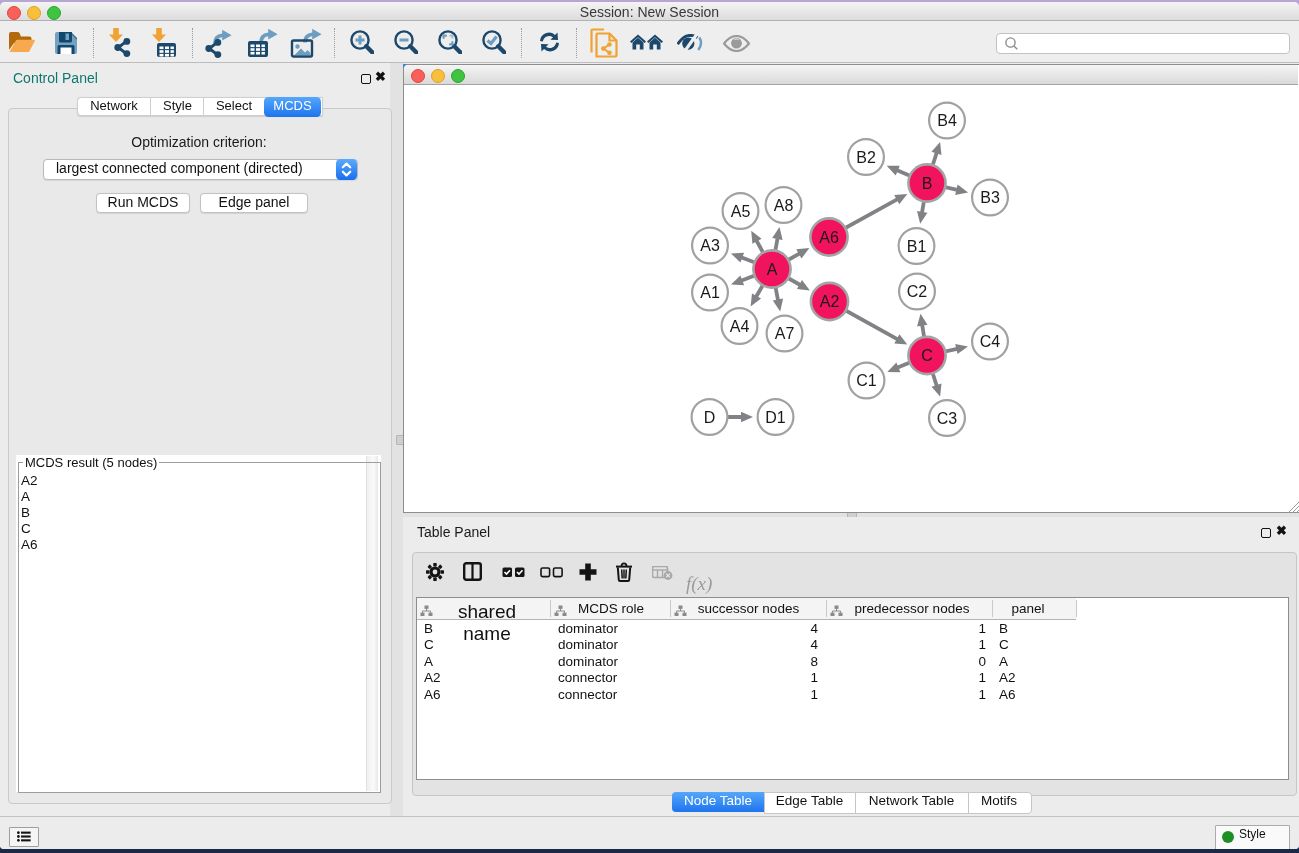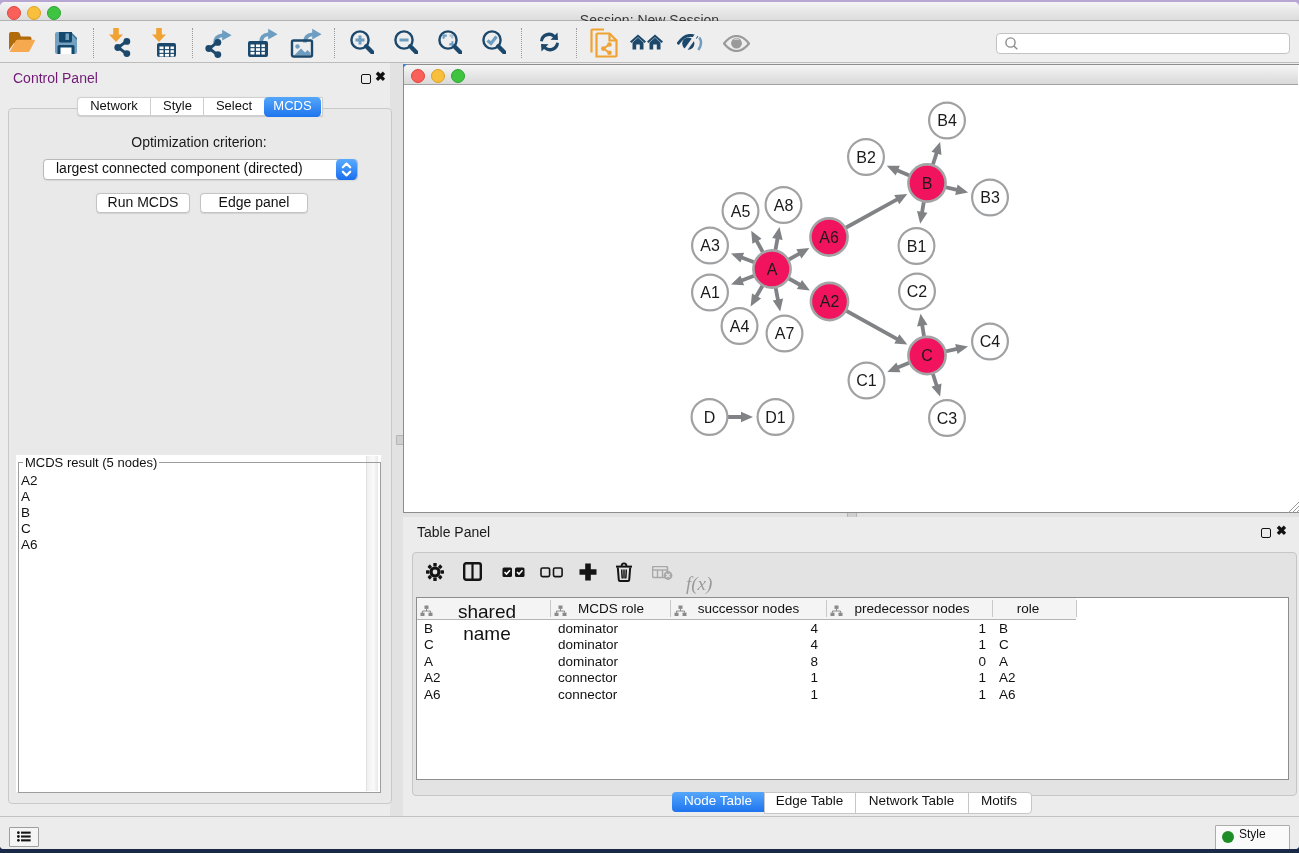--- a/index.html
+++ b/index.html
@@ -6,21 +6,21 @@
     font-family:"Liberation Sans",sans-serif;background:#b7a6d4;}
   .abs{position:absolute;}
   #navy{position:absolute;left:0;top:846px;width:1299px;height:7px;background:#1b2948;}
   #navy:before{content:"";position:absolute;left:0;top:0;width:1299px;height:3px;
     background:linear-gradient(90deg,#20315a,#17264a 30%,#223257 60%,#1a2a4e);}
   #appwin{position:absolute;left:0;top:2px;width:1299px;height:847px;background:#ececec;
     border-radius:5px 5px 4px 4px;overflow:hidden;}
   #titlebar{position:absolute;left:0;top:0;width:100%;height:18px;
     background:linear-gradient(#f4f4f4,#dcdcdc);border-bottom:1px solid #b1b1b1;}
   .light{position:absolute;top:4px;width:12px;height:12px;border-radius:50%;}
-  #title{position:absolute;top:10px;width:100%;text-align:center;font-size:14px;color:#383838;}
+  #title{position:absolute;top:2px;width:100%;text-align:center;font-size:14px;color:#383838;}
   #toolbar{position:absolute;left:0;top:19px;width:100%;height:41px;background:#eeeeee;
     border-bottom:1px solid #bcbcbc;}
   .tsep{position:absolute;top:7px;height:30px;width:0;
     border-left:1px dotted #9a9a9a;}
   .ticon{position:absolute;top:0;}
   #searchbox{position:absolute;left:996px;top:12px;width:292px;height:19px;background:#fff;
     border:1px solid #c2c2c2;border-radius:4px;}
   #content{position:absolute;left:0;top:61px;width:100%;height:753px;background:#ececec;}
   #statusbar{position:absolute;left:0;top:814px;width:100%;height:33px;background:#ececec;
     border-top:1px solid #c2c2c2;}
@@ -205,21 +205,21 @@
           <line x1="9.9" y1="9.9" x2="13.3" y2="13.3" stroke="#8b8b8b" stroke-width="1.4"></line>
         </svg>
       </div>
 </div>
   <div id="content">
       <div class="abs" style="left:390px;top:0;width:14px;height:753px;background:#e2e2e2;"></div>
 <div class="abs" style="left:396px;top:372px;width:7px;height:8px;background:#cfcfcf;border:1px solid #b5b5b5;border-radius:1px;"></div>
 <div class="abs" style="left:404px;top:450px;width:895px;height:5px;background:#e2e2e2;"></div>
 <div class="abs" style="left:847px;top:449px;width:8px;height:7px;background:#cfcfcf;border:1px solid #b5b5b5;border-radius:1px;"></div>
 <div class="abs" style="left:0;top:0;width:390px;height:753px;background:#ececec;">
-        <div class="abs" style="left:13px;top:7px;font-size:14px;color:#701a75;">Control Panel</div>
+        <div class="abs" style="left:13px;top:7px;font-size:14px;color:#0f766e;">Control Panel</div>
 <div class="abs" style="left:361px;top:11px;width:8px;height:8px;border:1.6px solid #111;border-radius:2px;"></div>
 <div class="abs" style="left:375px;top:6px;font-size:13px;font-weight:bold;color:#111;">✖</div>
 <div class="abs" style="left:8px;top:45px;width:382px;height:694px;background:#e9e9e9;border:1px solid #c9c9c9;border-radius:4px;"></div>
 <div class="abs" style="left:77px;top:34px;width:244px;height:17px;background:#fff;border:1px solid #cfcfcf;border-radius:4px 0 0 4px;box-shadow:0 0.5px 1px rgba(0,0,0,0.12);"></div>
 <div class="abs" style="left:150px;top:34px;width:1px;height:20px;background:#cfcfcf;"></div>
 <div class="abs" style="left:203px;top:34px;width:1px;height:20px;background:#cfcfcf;"></div>
 <div class="abs" style="left:77px;top:35px;width:74px;text-align:center;font-size:13px;color:#111;">Network</div>
 <div class="abs" style="left:151px;top:35px;width:53px;text-align:center;font-size:13px;color:#111;">Style</div>
 <div class="abs" style="left:204px;top:35px;width:60px;text-align:center;font-size:13px;color:#111;">Select</div>
 <div class="abs" style="left:264px;top:34px;width:57px;height:20px;background:linear-gradient(#55a7fb,#1e74ee);border-radius:4.5px;"></div>
@@ -453,21 +453,21 @@
               <rect x="8.5" y="7.6" width="4" height="3.4"></rect>
             </g>
             <g stroke="#8a8a8a" stroke-width="1">
               <path d="M6.5 4 L6.5 6 M2.5 7.6 L2.5 6 L10.5 6 L10.5 7.6" fill="none"></path>
             </g>
           </svg></div>
 <div class="abs" style="left:34px;top:84px;width:100px;text-align:center;font-size:19px;color:#111;">shared name</div>
 <div class="abs" style="left:168px;top:84px;width:80px;text-align:center;font-size:13.5px;color:#111;">MCDS role</div>
 <div class="abs" style="left:288px;top:84px;width:115px;text-align:center;font-size:13.5px;color:#111;">successor nodes</div>
 <div class="abs" style="left:444px;top:84px;width:130px;text-align:center;font-size:13.5px;color:#111;">predecessor nodes</div>
-<div class="abs" style="left:585px;top:84px;width:80px;text-align:center;font-size:13.5px;color:#111;">role</div>
+<div class="abs" style="left:585px;top:84px;width:80px;text-align:center;font-size:13.5px;color:#111;">panel</div>
 <div class="abs" style="left:21px;top:104px;font-size:13.5px;color:#111;">B</div>
 <div class="abs" style="left:155px;top:104px;font-size:13.5px;color:#111;">dominator</div>
 <div class="abs" style="left:335px;top:104px;width:80px;text-align:right;font-size:13.5px;color:#111;">4</div>
 <div class="abs" style="left:503px;top:104px;width:80px;text-align:right;font-size:13.5px;color:#111;">1</div>
 <div class="abs" style="left:596px;top:104px;font-size:13.5px;color:#111;">B</div>
 <div class="abs" style="left:21px;top:120px;font-size:13.5px;color:#111;">C</div>
 <div class="abs" style="left:155px;top:120px;font-size:13.5px;color:#111;">dominator</div>
 <div class="abs" style="left:335px;top:120px;width:80px;text-align:right;font-size:13.5px;color:#111;">4</div>
 <div class="abs" style="left:503px;top:120px;width:80px;text-align:right;font-size:13.5px;color:#111;">1</div>
 <div class="abs" style="left:596px;top:120px;font-size:13.5px;color:#111;">C</div>

